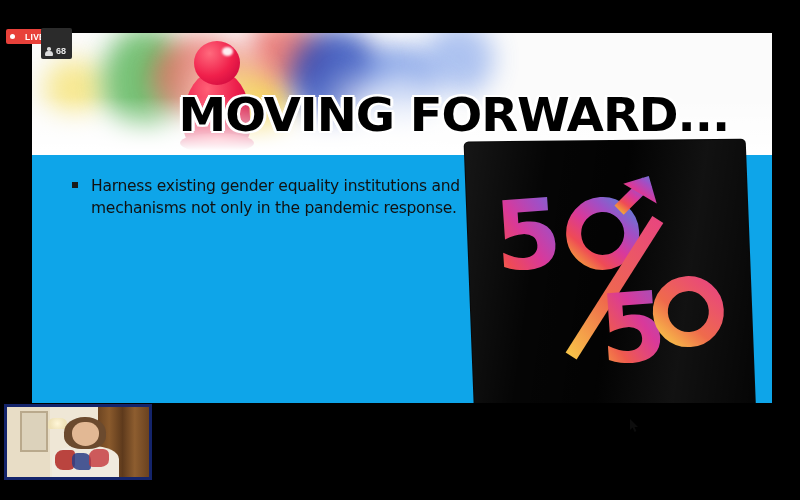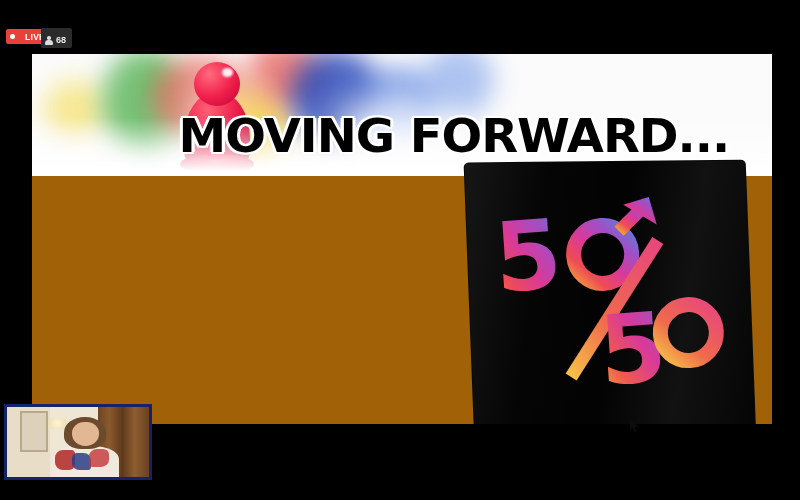--- a/index.html
+++ b/index.html
@@ -9,22 +9,22 @@
     font-family:"Liberation Sans", sans-serif;
   }
   #screen { position:relative; width:800px; height:500px; background:#000; }
 
   
   .stage-bg { position:absolute; inset:0; background:#000; }
 
   
   .slide {
     position:absolute;
-    left:32px; top:54px; width:740px; height:370px;
-    background:#a16207;
+    left:32px; top:33px; width:740px; height:370px;
+    background:#0ea5e9;
     overflow:hidden;
   }
 
   
   .photo-band {
     position:absolute; left:0; top:0; width:100%; height:122px;
     overflow:hidden;
     background:#fbfbfb;
   }
   .photo-band::after{
@@ -128,21 +128,21 @@
     padding:2.5px 5px 2.5px 4px; border-radius:2px;
     font-family:"Liberation Sans", sans-serif;
   }
   .live-dot { width:5px; height:5px; border-radius:50%; background:#fff; display:inline-block; }
 
   .participants {
     position:absolute; left:41px; top:28px; z-index:40;
     display:flex; align-items:flex-end; gap:3px;
     background:#2b2b2b; color:#e9e9e9;
     font-size:9px; font-weight:bold;
-    padding:7px 6px 3px 4px; border-radius:2px;
+    padding:18px 6px 3px 4px; border-radius:2px;
     font-family:"Liberation Sans", sans-serif;
   }
   .person-icon { width:8px; height:9px; position:relative; display:inline-block; }
   .person-icon::before{ content:""; position:absolute; left:2.2px; top:0; width:3.6px; height:3.6px;
      border-radius:50%; background:#dcdcdc; }
   .person-icon::after{ content:""; position:absolute; left:0; top:4.4px; width:8px; height:4.2px;
      border-radius:3.4px 3.4px 1px 1px; background:#dcdcdc; }
 
   
   .webcam {
@@ -202,20 +202,21 @@
         <div class="pawn-base"></div>
         <div class="pawn-gloss"></div>
       </div>
       <span class="hidden-text">Blurred colorful board game pawns with a red pawn in focus</span>
     </div>
 
     <div class="slide-title">MOVING FORWARD...</div>
 
     <div class="body-col">
       <ul class="bullets">
+        <li>Harness existing gender equality institutions and mechanisms not only in the pandemic response.</li>
       </ul>
     </div>
 
     <div class="banner-wrap">
       <div class="banner"></div>
       <svg class="banner-fig" viewBox="0 0 280 280">
         <defs>
           <linearGradient id="g1" x1="0" y1="1" x2="1" y2="0">
             <stop offset="0%" stop-color="#f2a03a"></stop>
             <stop offset="22%" stop-color="#ef4b55"></stop>

